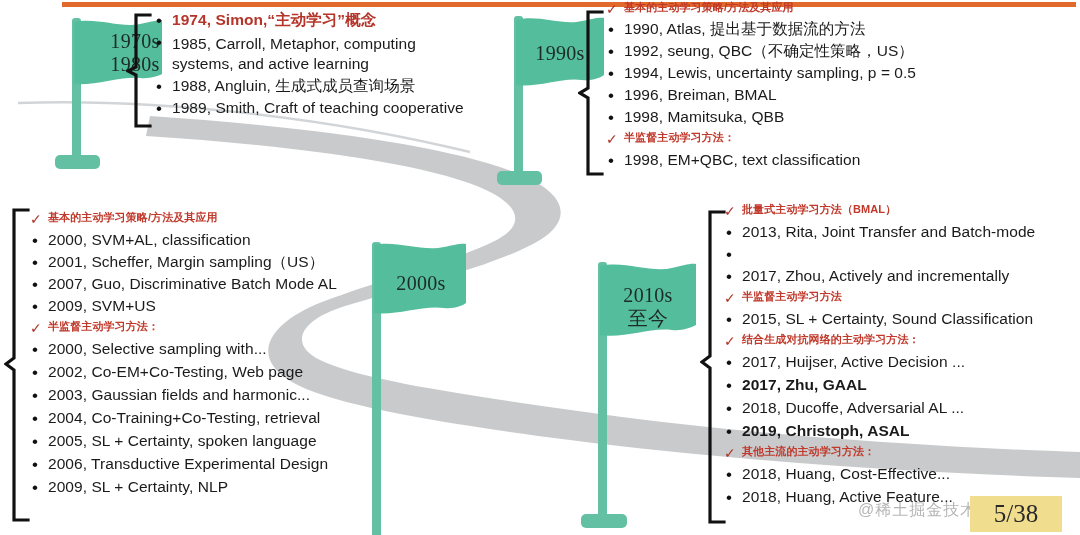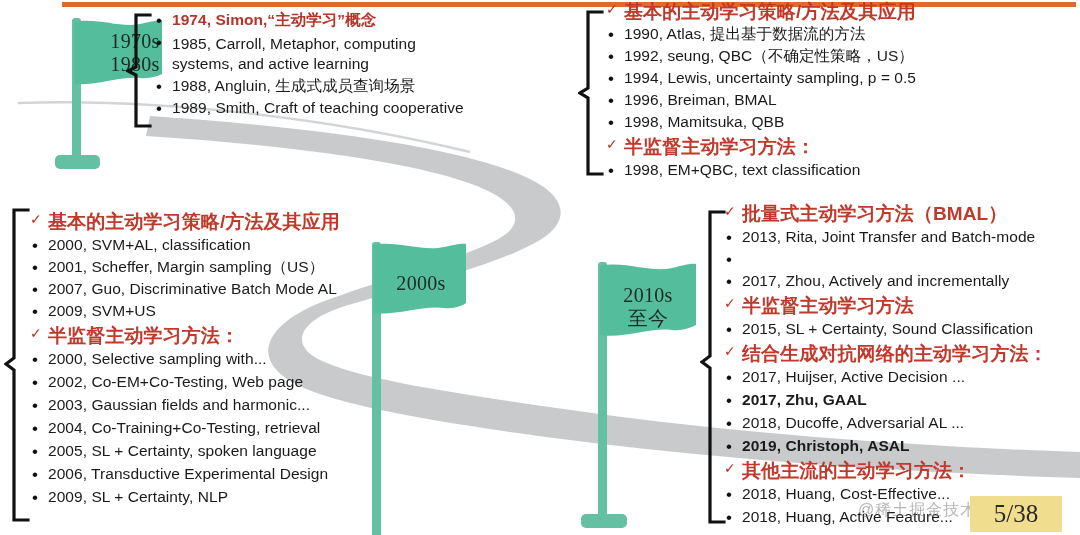--- a/index.html
+++ b/index.html
@@ -84,21 +84,21 @@
   .mark.dot {
     color: #111111;
     font-size: 17px;
     padding-left: 4px;
   }
   .txt { flex: 1 1 auto; }
 
   .heading .txt {
     color: #c0392b;
     font-weight: bold;
-    font-size: 19px;
+    font-size: 11px;
     letter-spacing: .1px;
   }
   .item .txt {
     color: #1a1a1a;
     font-size: 15.5px;
     letter-spacing: .05px;
   }
   .item.bold .txt { font-weight: bold; }
   .item.redbold .txt { color: #b5352a; font-weight: bold; }
 
@@ -160,20 +160,31 @@
     <div class="banner-wrap" style="left:52px; top:6px; width:88px; height:72px;">
       <svg width="88" height="72" viewBox="0 0 88 72" preserveAspectRatio="none">
         <path d="M0,2 C22,-3 46,8 66,4 C76,2 84,0 88,0
                  L88,54 C84,56 76,59 66,58 C46,56 22,66 0,64 Z" fill="#54bd9b"></path>
       </svg>
     </div>
     <div class="banner-label" style="left:67px; width:92px; top:16px;">1970s
 1980s</div>
   </div>
 
+  <div class="flag" style="left:470px; top:12px; width:140px; height:175px;">
+    <div class="pole" style="left:44px; top:4px; width:9px; height:160px;"></div>
+    <div class="base" style="left:27px; top:159px; width:45px; height:14px;"></div>
+    <div class="banner-wrap" style="left:46px; top:5px; width:88px; height:78px;">
+      <svg width="88" height="78" viewBox="0 0 88 78" preserveAspectRatio="none">
+        <path d="M0,3 C22,-3 46,9 66,4 C76,2 84,0 88,1
+                 L88,58 C84,61 76,64 66,63 C46,60 22,71 0,68 Z" fill="#54bd9b"></path>
+      </svg>
+    </div>
+    <div class="banner-label" style="left:44px; width:92px; top:30px;">1990s</div>
+  </div>
 
   <div class="flag" style="left:356px; top:238px; width:140px; height:300px;">
     <div class="pole" style="left:16px; top:4px; width:9px; height:296px;"></div>
     <div class="banner-wrap" style="left:18px; top:5px; width:92px; height:80px;">
       <svg width="92" height="80" viewBox="0 0 92 80" preserveAspectRatio="none">
         <path d="M0,2 C22,-3 48,9 70,4 C80,2 88,0 92,1
                  L92,60 C88,63 80,66 70,65 C48,62 22,73 0,70 Z" fill="#54bd9b"></path>
       </svg>
     </div>
     <div class="banner-label" style="left:18px; width:94px; top:34px;">2000s</div>

